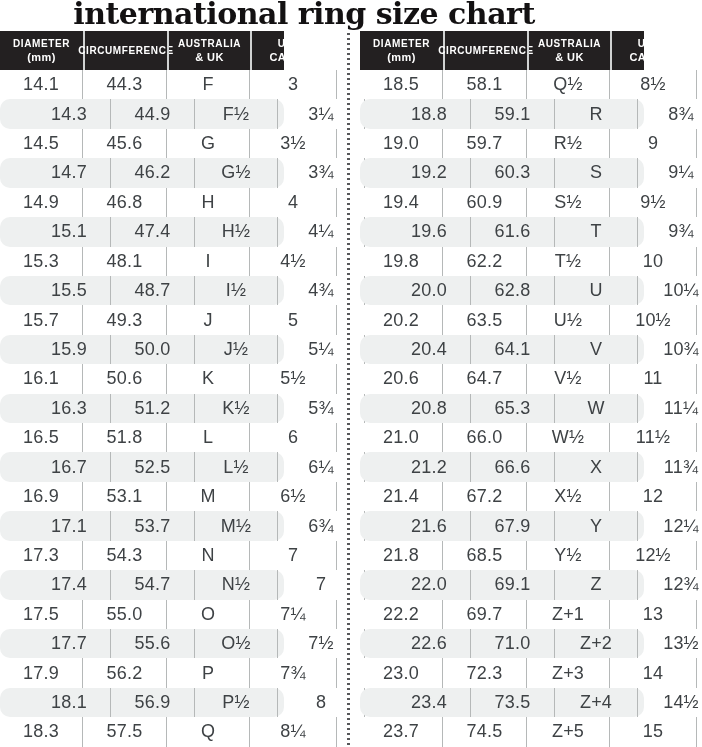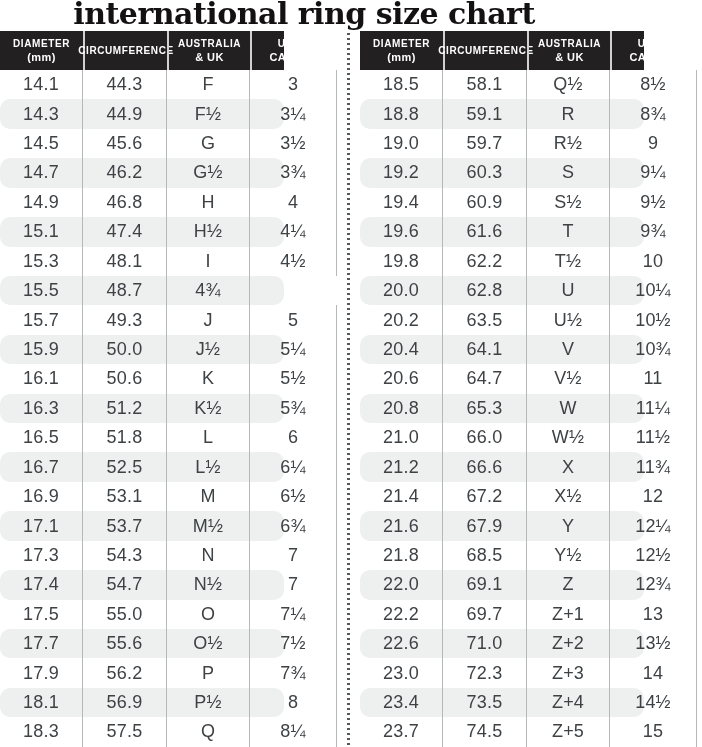--- a/index.html
+++ b/index.html
@@ -63,21 +63,21 @@
   .hcell .sub:empty { display: none; }
 
   .tbody { border-bottom: 1px solid #c9cccc; }
   .trow {
     display: grid;
     grid-template-columns: 83px 84px 83px 87px;
     height: 29.43px;
     background: #ffffff;
     border-radius: 10px;
   }
-  .trow.alt { background: #eef0f0; }
+  .trow.alt { background: #eef0f0; padding-left: 28px; }
   .tcell {
     display: flex;
     align-items: center;
     justify-content: center;
     font-size: 18px;
     color: #3e4245;
     border-right: 1px solid #b5b8b8;
     letter-spacing: 0.2px;
   }
 </style>
@@ -148,20 +148,21 @@
         </div>
         <div class="trow">
           <div class="tcell">15.3</div>
           <div class="tcell">48.1</div>
           <div class="tcell">I</div>
           <div class="tcell">4½</div>
         </div>
         <div class="trow alt">
           <div class="tcell">15.5</div>
           <div class="tcell">48.7</div>
+          <div class="tcell">I½</div>
           <div class="tcell">4¾</div>
         </div>
         <div class="trow">
           <div class="tcell">15.7</div>
           <div class="tcell">49.3</div>
           <div class="tcell">J</div>
           <div class="tcell">5</div>
         </div>
         <div class="trow alt">
           <div class="tcell">15.9</div>

